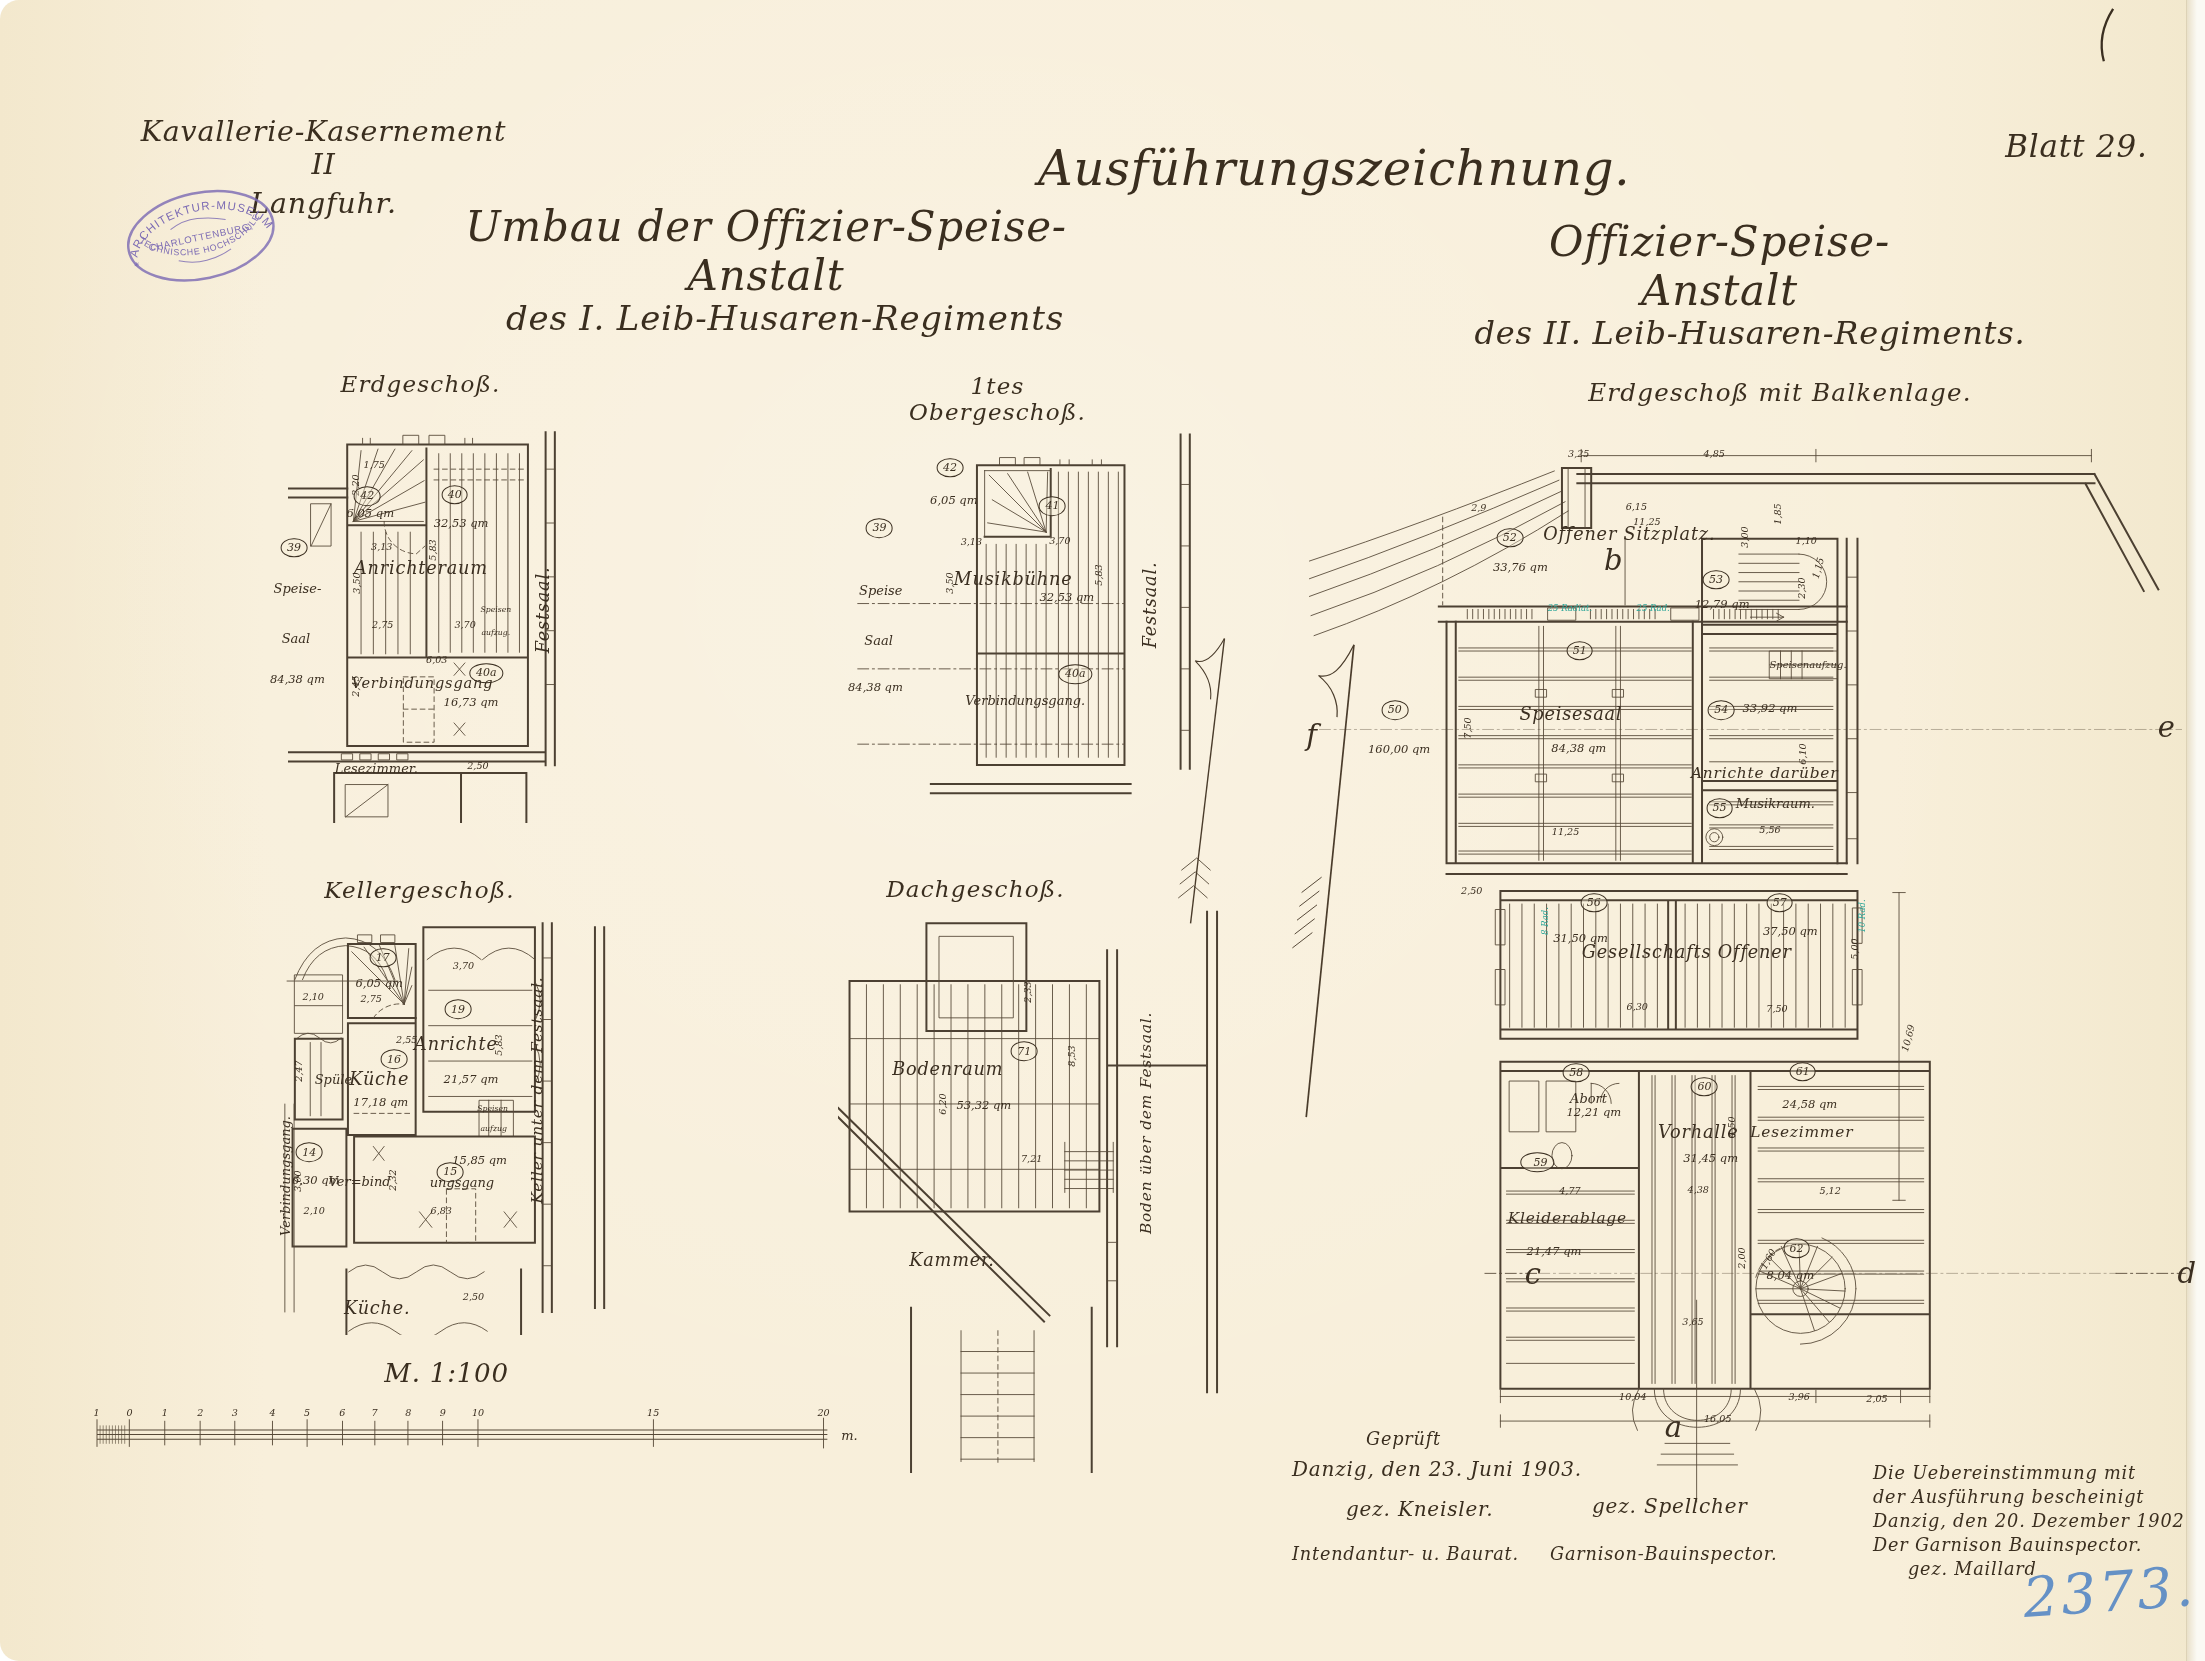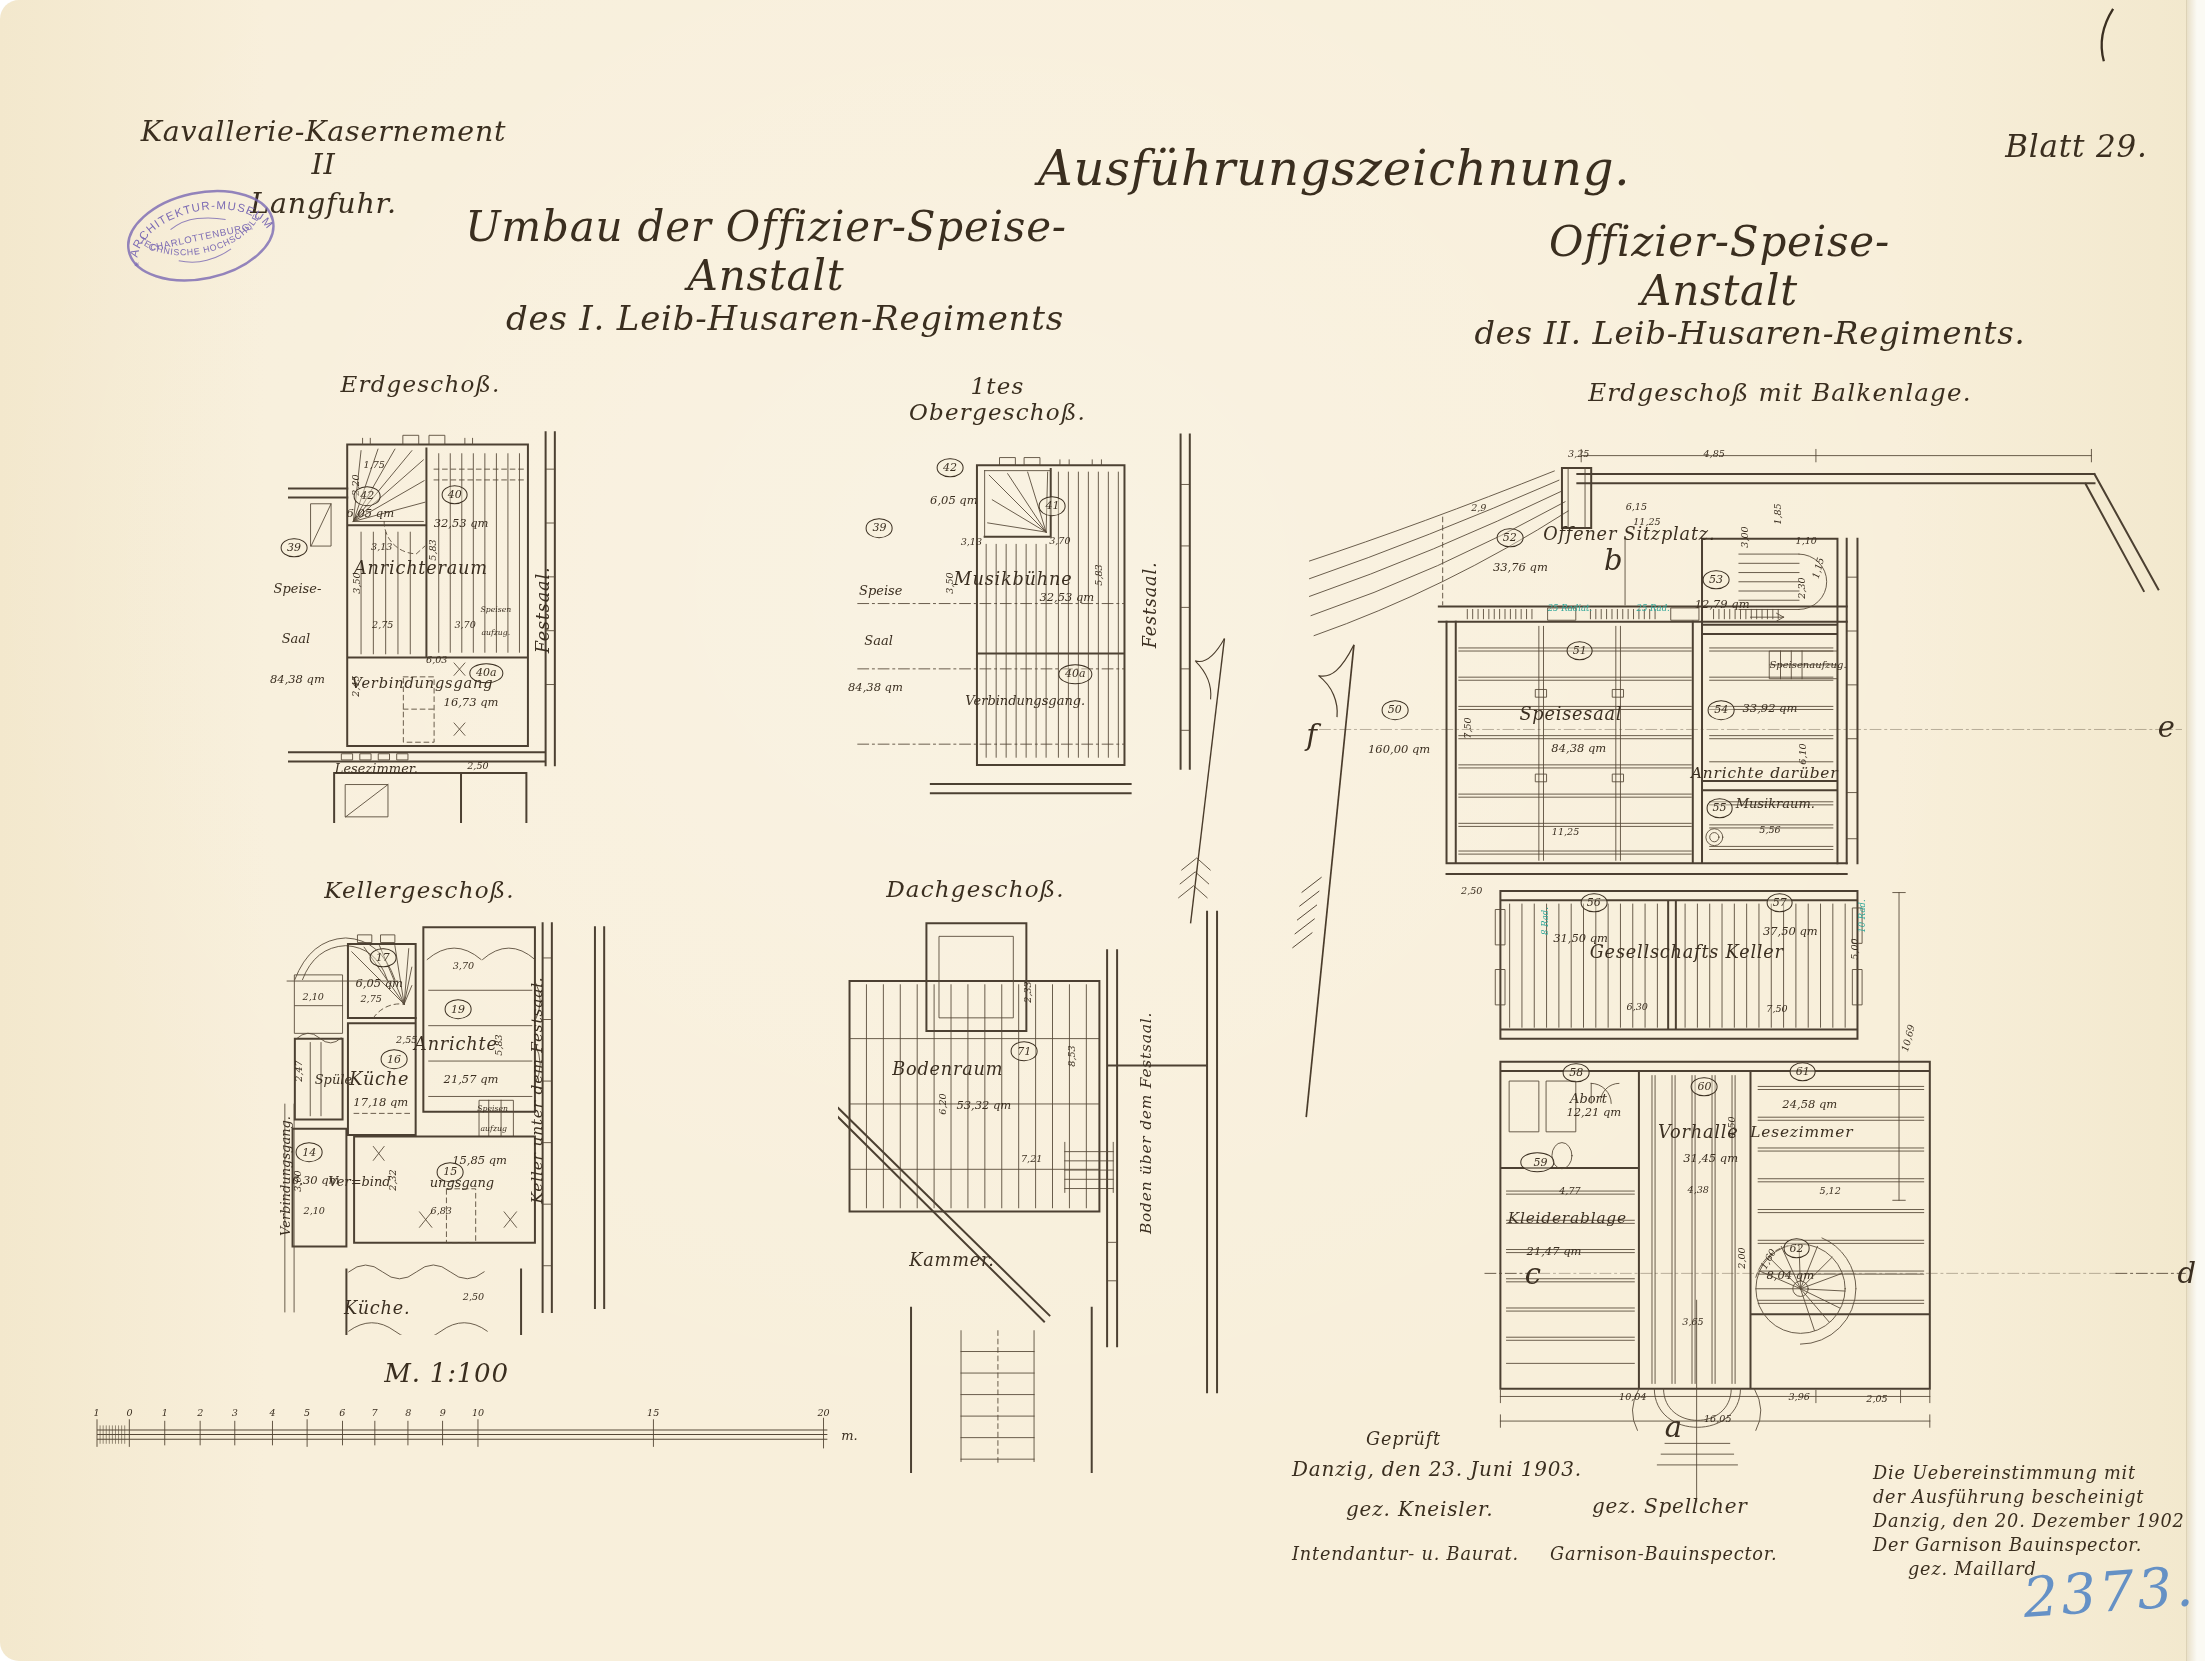--- a/index.html
+++ b/index.html
@@ -400,21 +400,21 @@
         <span class="pl pl-num" style="left: 46.7%; top: 25.9%; transform: translate(-50%, -50%);">54</span>
         <span class="pl pl-area" style="left: 52.2%; top: 25.7%; transform: translate(-50%, -50%);">33,92 qm</span>
         <span class="pl pl-big" style="left: 51.6%; top: 31.8%; transform: translate(-50%, -50%); font-size: 15.4px;">Anrichte darüber</span>
         <span class="pl pl-dim" style="left: 55.8%; top: 30%; transform: translate(-50%, -50%) rotate(-90deg);">6,10</span>
         <span class="pl pl-num" style="left: 46.5%; top: 35%; transform: translate(-50%, -50%);">55</span>
         <span class="pl pl-room" style="left: 52.8%; top: 34.5%; transform: translate(-50%, -50%);">Musikraum.</span>
         <span class="pl pl-dim" style="left: 52.2%; top: 37%; transform: translate(-50%, -50%);">5,56</span>
         <span class="pl pl-dim" style="left: 18.5%; top: 42.6%; transform: translate(-50%, -50%);">2,50</span>
         <span class="pl pl-num" style="left: 32.3%; top: 43.8%; transform: translate(-50%, -50%);">56</span>
         <span class="pl pl-area" style="left: 30.8%; top: 47.1%; transform: translate(-50%, -50%);">31,50 qm</span>
-        <span class="pl pl-big" style="left: 42.8%; top: 48.4%; transform: translate(-50%, -50%);">Gesellschafts Keller</span>
+        <span class="pl pl-big" style="left: 42.8%; top: 48.4%; transform: translate(-50%, -50%);">Gesellschafts Offener</span>
         <span class="pl pl-num" style="left: 53.3%; top: 43.8%; transform: translate(-50%, -50%);">57</span>
         <span class="pl pl-area" style="left: 54.5%; top: 46.4%; transform: translate(-50%, -50%);">37,50 qm</span>
         <span class="pl pl-dim" style="left: 37.2%; top: 53.4%; transform: translate(-50%, -50%);">6,30</span>
         <span class="pl pl-dim" style="left: 53%; top: 53.6%; transform: translate(-50%, -50%);">7,50</span>
         <span class="pl pl-dim" style="left: 61.7%; top: 48.1%; transform: translate(-50%, -50%) rotate(-90deg);">5,00</span>
         <span class="pl pl-dim" style="left: 67.8%; top: 56.4%; transform: translate(-50%, -50%) rotate(-75deg);">10,69</span>
         <span class="pl pl-teal" style="left: 26.8%; top: 45.5%; transform: translate(-50%, -50%) rotate(-90deg);">8 Rad.</span>
         <span class="pl pl-teal" style="left: 62.6%; top: 45%; transform: translate(-50%, -50%) rotate(-90deg);">10 Rad.</span>
         <span class="pl pl-num" style="left: 30.3%; top: 59.6%; transform: translate(-50%, -50%);">58</span>
         <span class="pl pl-room" style="left: 31.7%; top: 61.9%; transform: translate(-50%, -50%);">Abort</span>

